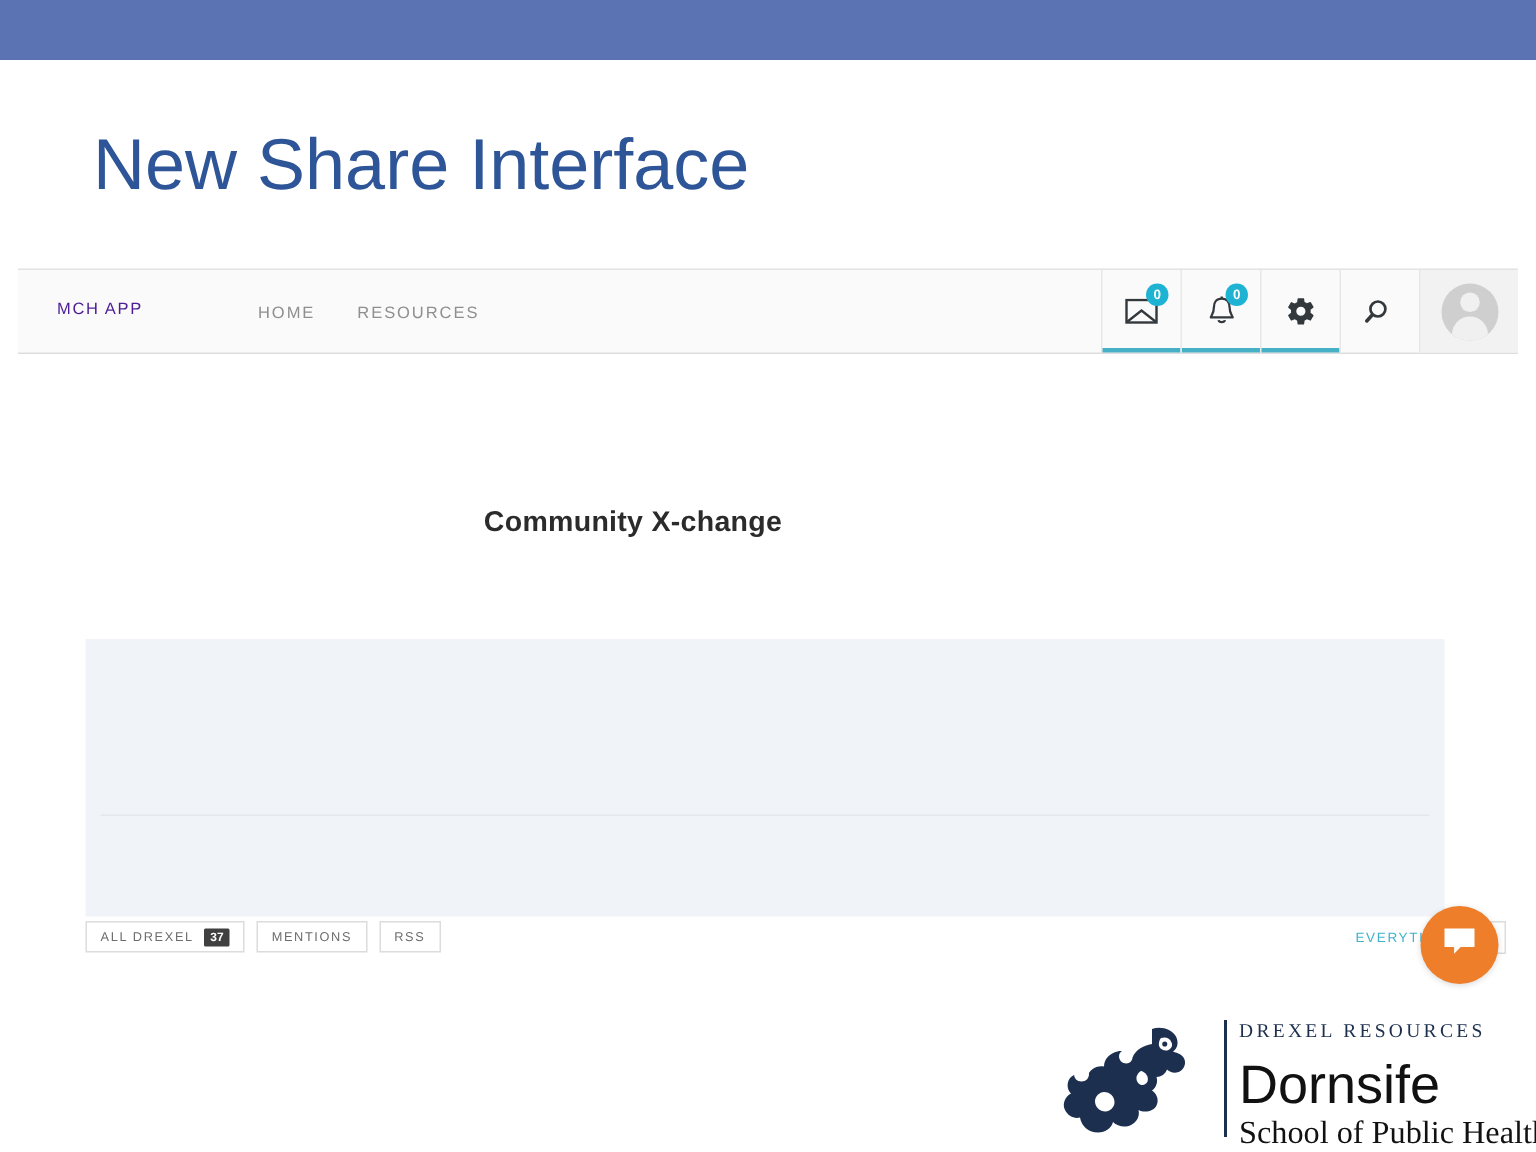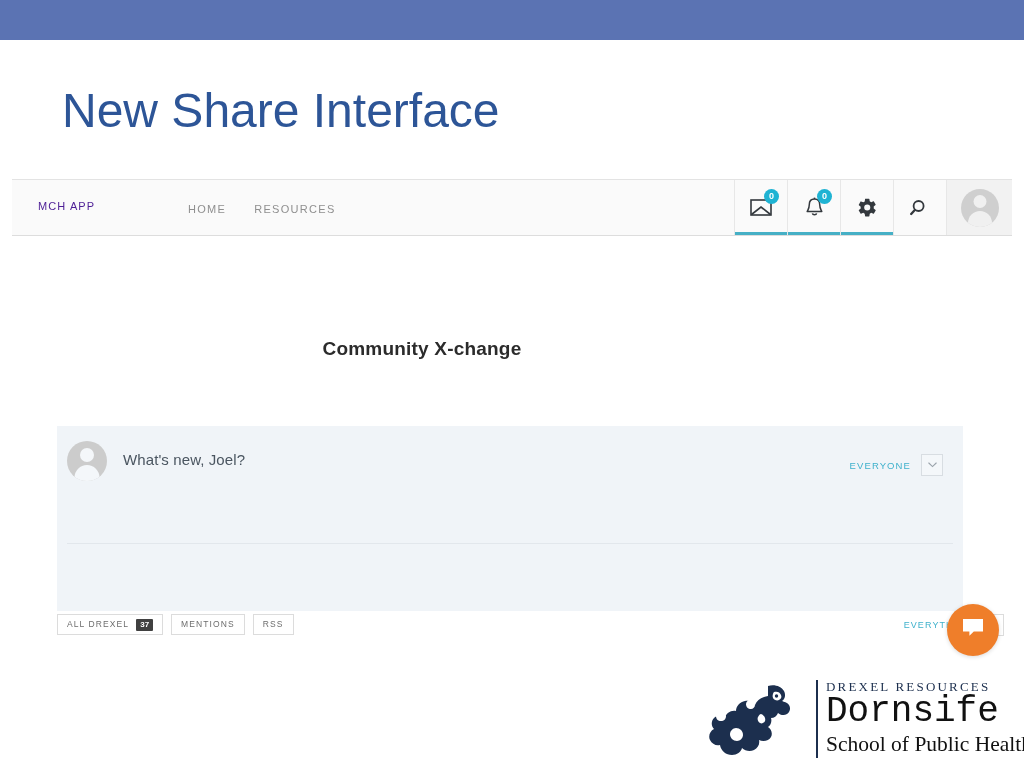--- a/index.html
+++ b/index.html
@@ -53,21 +53,21 @@
     position: absolute;
     left: 26px;
     top: 20px;
     font-size: 11px;
     letter-spacing: 1.1px;
     color: #4c1d95;
     font-weight: 400;
   }
   .nav-links {
     position: absolute;
-    left: 176px;
+    left: 160px;
     top: 23px;
     display: flex;
     gap: 28px;
   }
   .nav-link {
     font-size: 11px;
     letter-spacing: 1.3px;
     color: #8f8f8f;
     text-decoration: none;
   }
@@ -353,25 +353,25 @@
   .logo-line1 {
     font-family: "Liberation Serif", serif;
     font-size: 13px;
     letter-spacing: 2.2px;
     color: #1c2f4e;
     line-height: 1;
     margin-top: 4px;
     white-space: nowrap;
   }
   .logo-line2 {
-    font-family: Liberation Mono, monospace;
+    font-family: Liberation Sans, sans-serif;
     font-size: 36px;
     color: #111111;
     line-height: 1;
-    margin-top: 1px;
+    margin-top: 12px;
     letter-spacing: 0px;
   }
   .logo-line3 {
     font-family: "Liberation Serif", serif;
     font-size: 21.5px;
     color: #111111;
     line-height: 1;
     margin-top: 4px;
     letter-spacing: 0px;
     white-space: nowrap;
@@ -437,33 +437,20 @@
       <span class="avatar-circle"></span>
     </div>
 
   </div>
 </div>
 
 <div class="section-heading">Community X-change</div>
 
 <div class="share-box">
 
-  <div class="share-row">
-    <span class="share-avatar"></span>
-    <span class="share-placeholder">What's new, Joel?</span>
-
-    <div class="share-privacy">
-      <span class="privacy-label">EVERYONE</span>
-      <span class="privacy-caret">
-        <svg width="9" height="6" viewBox="0 0 9 6">
-          <path d="M0.8 1 L4.5 4.6 L8.2 1" fill="none" stroke="#9aa3ab" stroke-width="1.1" stroke-linecap="round"></path>
-        </svg>
-      </span>
-    </div>
-  </div>
 
   <div class="share-divider"></div>
 </div>
 
 <div class="toolbar-left">
 
   <div class="tb-btn">
     <span class="tb-label">ALL DREXEL</span>
     <span class="tb-badge">37</span>
   </div>

